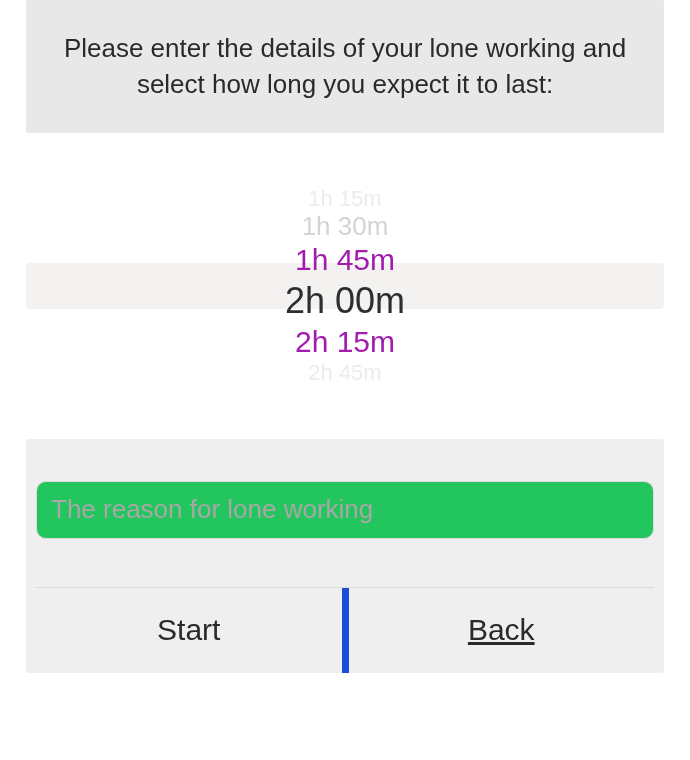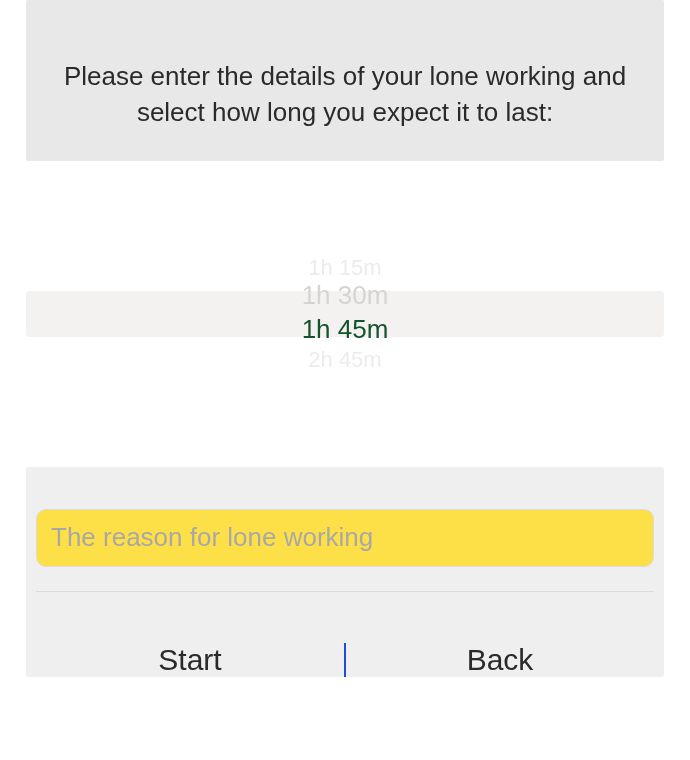--- a/index.html
+++ b/index.html
@@ -20,41 +20,40 @@
       background: #e9e8e8;
       padding: 30px 24px 30px 24px;
       text-align: center;
       border-radius: 2px;
     }
     .header-text {
       font-size: 26px;
       color: #2a2a2a;
       line-height: 1.4;
       font-weight: 400;
-      margin-top: 28px;
     }
     .picker-wrap {
       position: relative;
       margin-top: 18px;
       margin-bottom: 18px;
       height: 270px;
       overflow: hidden;
     }
     .picker {
       position: absolute;
       left: 0; right: 0; top: 0; bottom: 0;
       display: flex;
       flex-direction: column;
       align-items: center;
       justify-content: center;
     }
     .picker-item {
-      font-size: 26px;
+      font-size: 30px;
       line-height: 38px;
-      color: #14532d;
+      color: #a21caf;
       text-align: center;
       width: 100%;
       user-select: none;
     }
     .picker-item.far {
       color: #d5d4d3;
       font-size: 26px;
       line-height: 30px;
     }
     .picker-item.edge {
@@ -90,64 +89,66 @@
     .reason-panel {
       background: #f0efef;
       padding: 42px 10px 0 10px;
       border-radius: 2px;
     }
     .reason-input {
       width: 100%;
       height: 58px;
       border: 1px solid #dcdbda;
       border-radius: 10px;
-      background: #fde047;
+      background: #22c55e;
       font-size: 26px;
       padding: 0 14px;
       color: #333;
       outline: none;
     }
     .reason-input::placeholder {
       color: #a9a8a7;
     }
     .button-row {
       display: flex;
-      margin-top: 24px;
+      margin-top: 48px;
       border-top: 1px solid #dcdbda;
       height: 86px;
-      align-items: flex-end;
     }
     .btn {
       flex: 1;
       background: transparent;
       border: none;
       font-size: 30px;
       color: #2a2a2a;
       font-family: inherit;
       cursor: pointer;
     }
     .btn + .btn {
-      border-left: 2px solid #1d4ed8;
+      border-left: 7px solid #1d4ed8;
+      text-decoration: underline;
     }
   </style>
 </head>
 <body>
 
 <div class="container">
   <div class="header">
     <div class="header-text">Please enter the details of your lone working and select how long you expect it to last:</div>
   </div>
 
   <div class="picker-wrap">
     <div class="selection-band"></div>
     <div class="picker">
       <div class="picker-col">
         <div class="picker-item edge">1h 15m</div>
         <div class="picker-item far">1h 30m</div>
         <div class="picker-item">1h 45m</div>
+        <div class="picker-item selected">2h 00m</div>
+        <div class="picker-item">2h 15m</div>
         <div class="picker-item edge">2h 45m</div>
       </div>
     </div>
   </div>
 
   <div class="reason-panel">
     <input class="reason-input" type="text" placeholder="The reason for lone working" style="">
     <div class="button-row">
       <button class="btn">Start</button>
       <button class="btn">Back</button>

